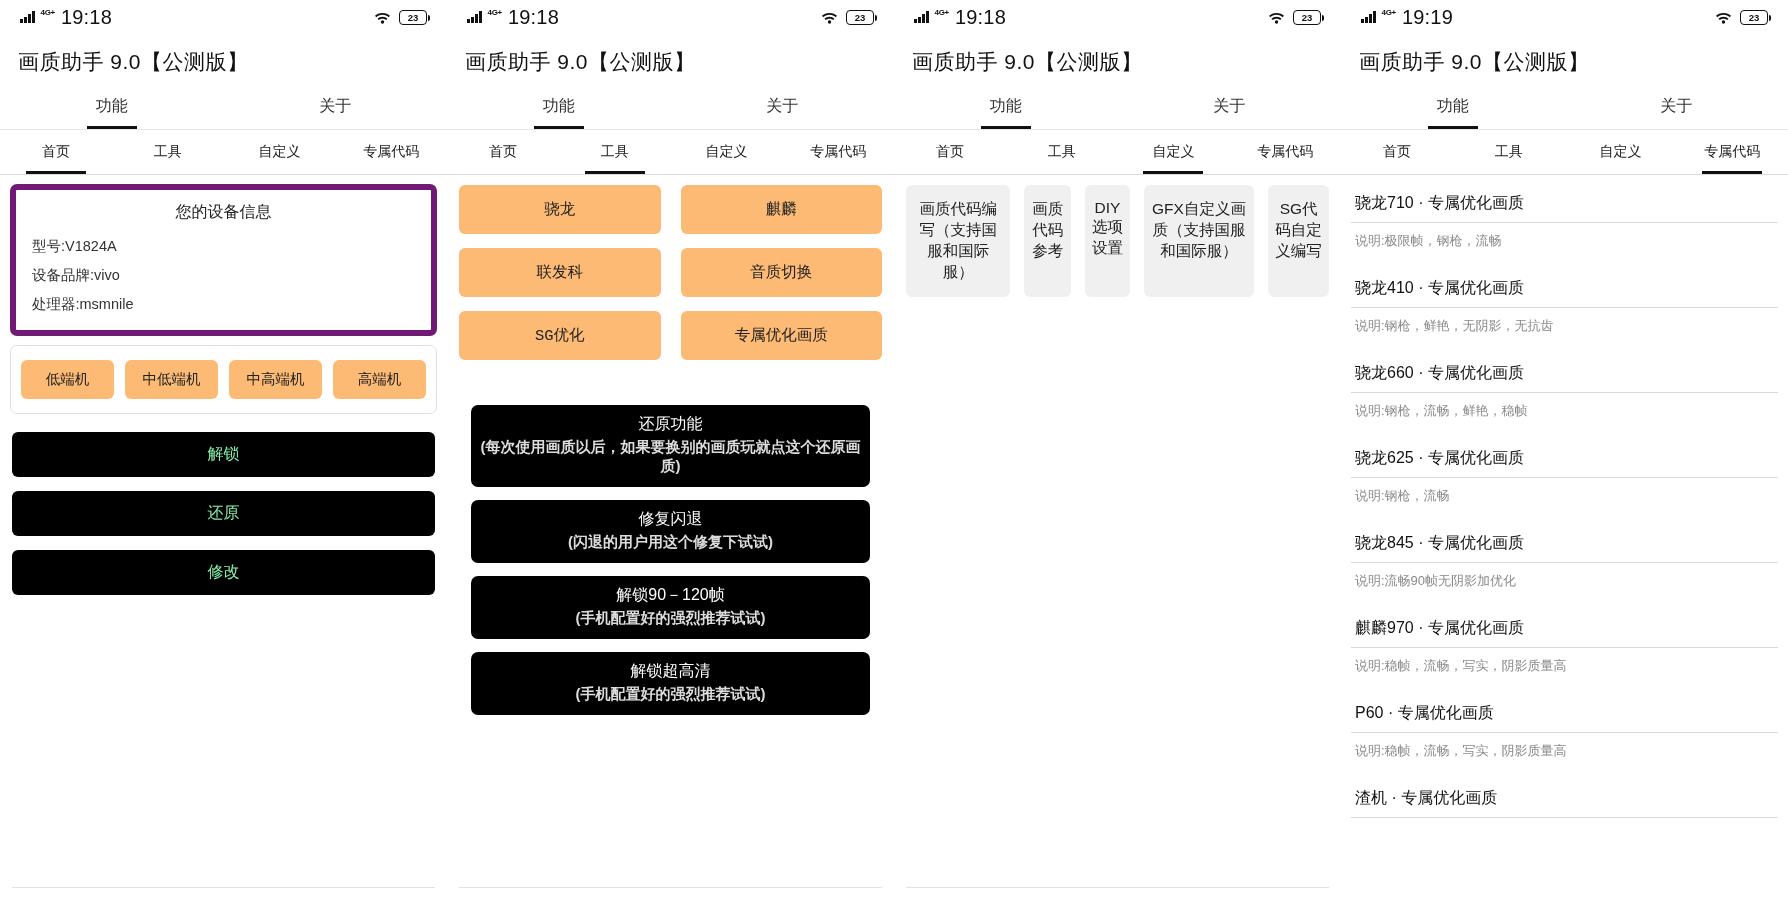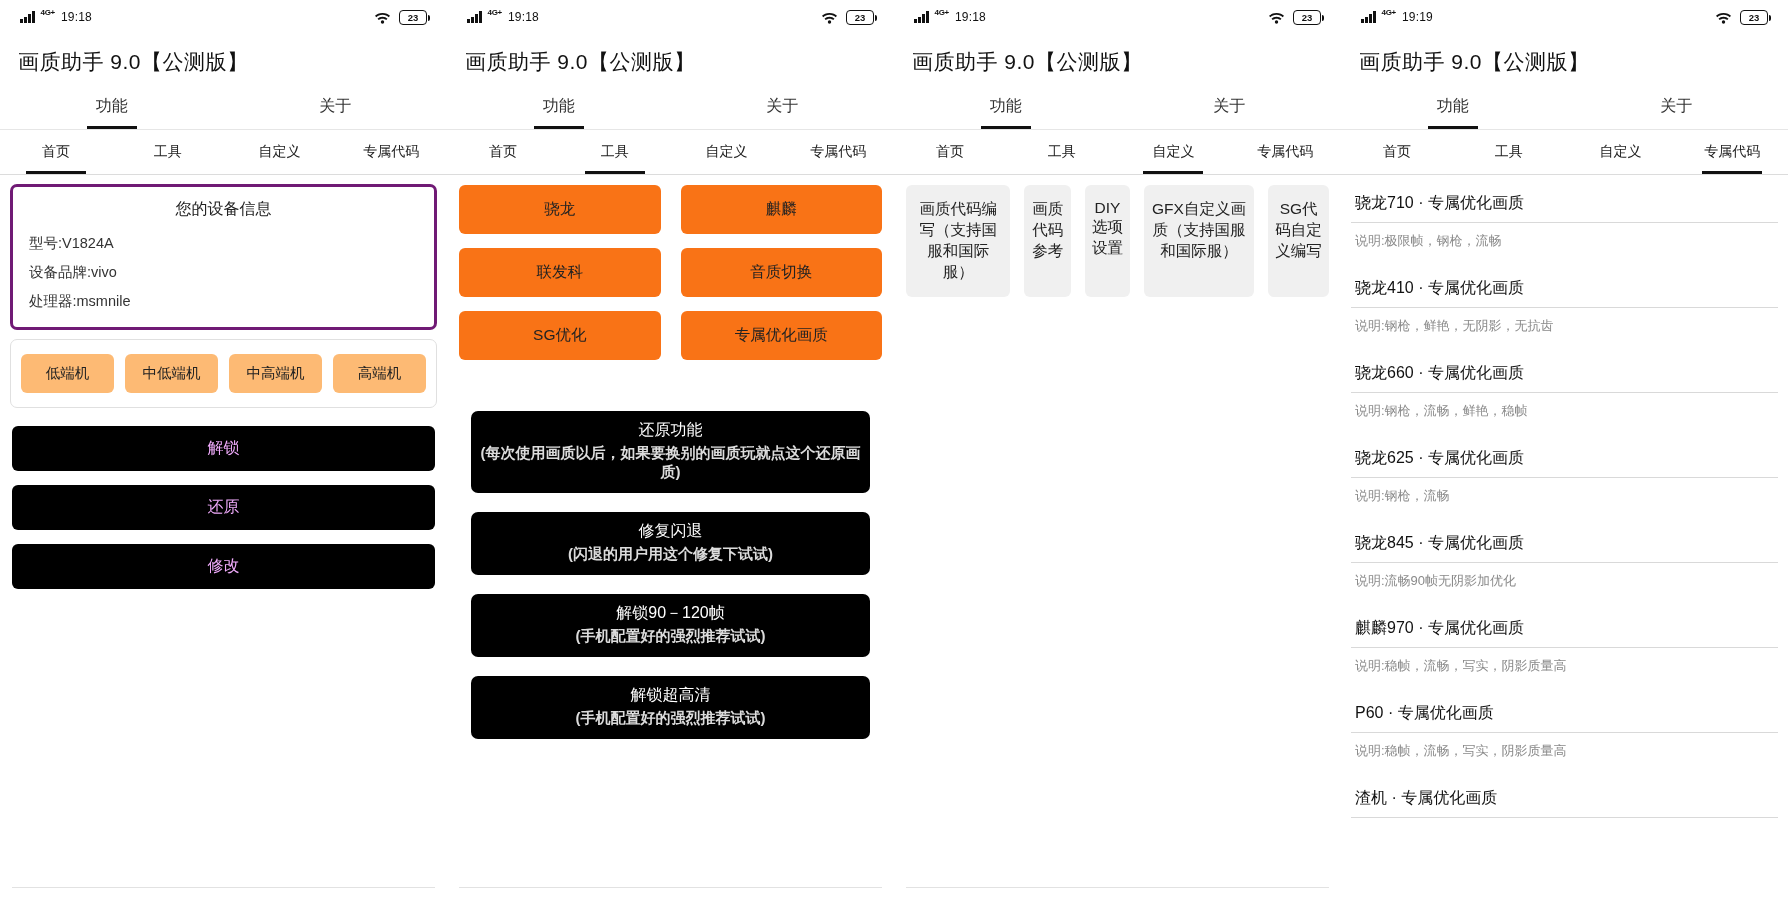--- a/index.html
+++ b/index.html
@@ -35,21 +35,21 @@
   .sb-right { margin-left: auto; display: flex; align-items: center; gap: 8px; }
   .signal-bars {
     display: inline-flex; align-items: flex-end; gap: 1.5px; height: 12px;
   }
   .signal-bars i { display: block; width: 2.5px; background: #111; }
   .signal-bars i:nth-child(1){height:4px}
   .signal-bars i:nth-child(2){height:6px}
   .signal-bars i:nth-child(3){height:9px}
   .signal-bars i:nth-child(4){height:12px}
   .net-label { font-size: 8px; font-weight: bold; letter-spacing: -.3px; line-height: 1; position: relative; top: -4px;}
-  .sb-time { font-size: 12px; font-weight: 500; letter-spacing: .2px; text-align: center; }
+  .sb-time { font-size: 20px; font-weight: 500; letter-spacing: .2px; text-align: center; }
   .wifi-icon { width: 17px; height: 13px; position: relative; }
   .wifi-icon svg { display: block; }
   .battery {
     border: 1.6px solid #111;
     border-radius: 4px;
     width: 28px; height: 15px;
     font-size: 9.5px;
     display: flex; align-items: center; justify-content: center;
     font-weight: bold;
     position: relative;
@@ -111,21 +111,21 @@
     content: "";
     position: absolute; bottom: 0; left: 50%; transform: translateX(-50%);
     width: 60px; height: 3.5px; background: #111;
   }
 
   .content { padding: 0; }
 
   
   .info-card {
     margin: 9px 10px 0 10px;
-    border: 3px solid #701a75;
+    border: 6px solid #701a75;
     border-radius: 7px;
     padding: 12px 12px 16px 12px;
     background: #fff;
   }
   .info-title {
     text-align: center;
     font-size: 16px;
     color: #222;
     margin-bottom: 14px;
   }
@@ -149,55 +149,55 @@
     font-size: 14.5px;
     color: #222;
     padding: 10px 6px;
     flex: 1;
     text-align: center;
     white-space: nowrap;
   }
   .blk-list { margin: 18px 12px 0 12px; display: flex; flex-direction: column; gap: 14px; }
   .blk-btn {
     background: #000;
-    color: #f0abfc;
+    color: #86efac;
     border-radius: 6px;
     text-align: center;
     padding: 12px 6px;
     font-size: 16px;
   }
   .bottom-rule {
     position: absolute;
     bottom: 12px; left: 12px; right: 12px;
     height: 1px; background: #e2e2e2;
   }
 
   
   .grid2 {
     margin: 10px 12px 0 12px;
     display: grid;
     grid-template-columns: 1fr 1fr;
     gap: 14px 20px;
   }
   .gray-btn {
-    background: #f97316;
+    background: #fdba74;
     border-radius: 6px;
     font-size: 15.5px;
     color: #222;
     text-align: center;
     padding: 14px 4px;
+    font-family: Liberation Mono, monospace;
   }
   .blk-list2 { margin: 45px 24px 0 24px; display: flex; flex-direction: column; gap: 13px; }
   .blk-btn2 {
     background: #000;
     color: #fff;
     border-radius: 7px;
     text-align: center;
     padding: 9px 6px 11px 6px;
-    margin-top: 6px;
   }
   .blk-btn2 .main { font-size: 16px; display: block; }
   .blk-btn2 .sub { display: block; font-size: 15px; color: #dcdcdc; margin-top: 3px; font-weight: bold; }
 
   
   .list3 { margin: 10px 12px 0 12px; display: flex; flex-direction: row; gap: 14px; }
   .gray-wide {
     background: #f0f0f0;
     border-radius: 6px;
     font-size: 15.5px;

